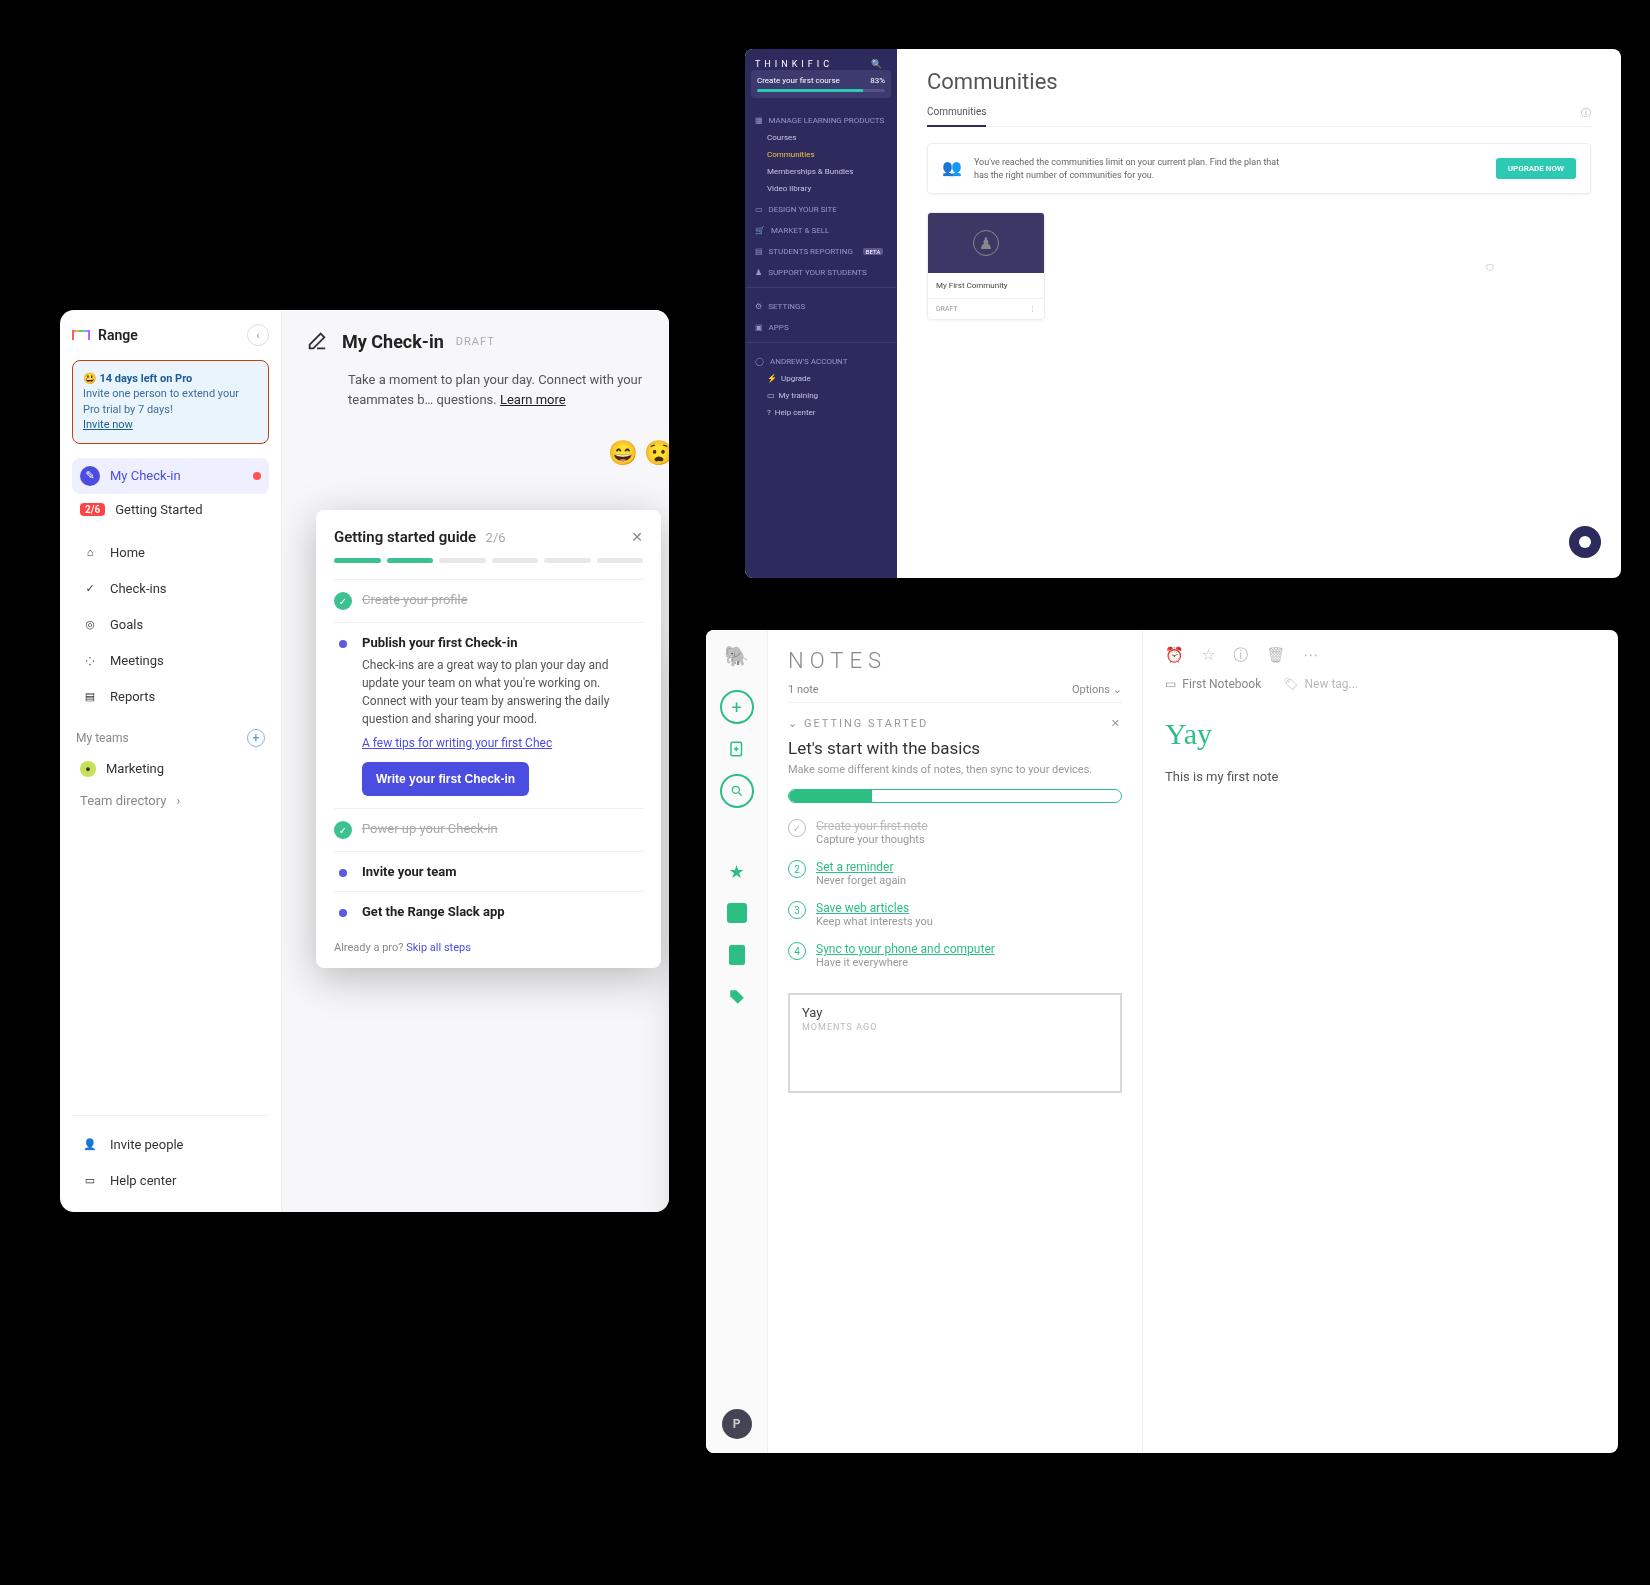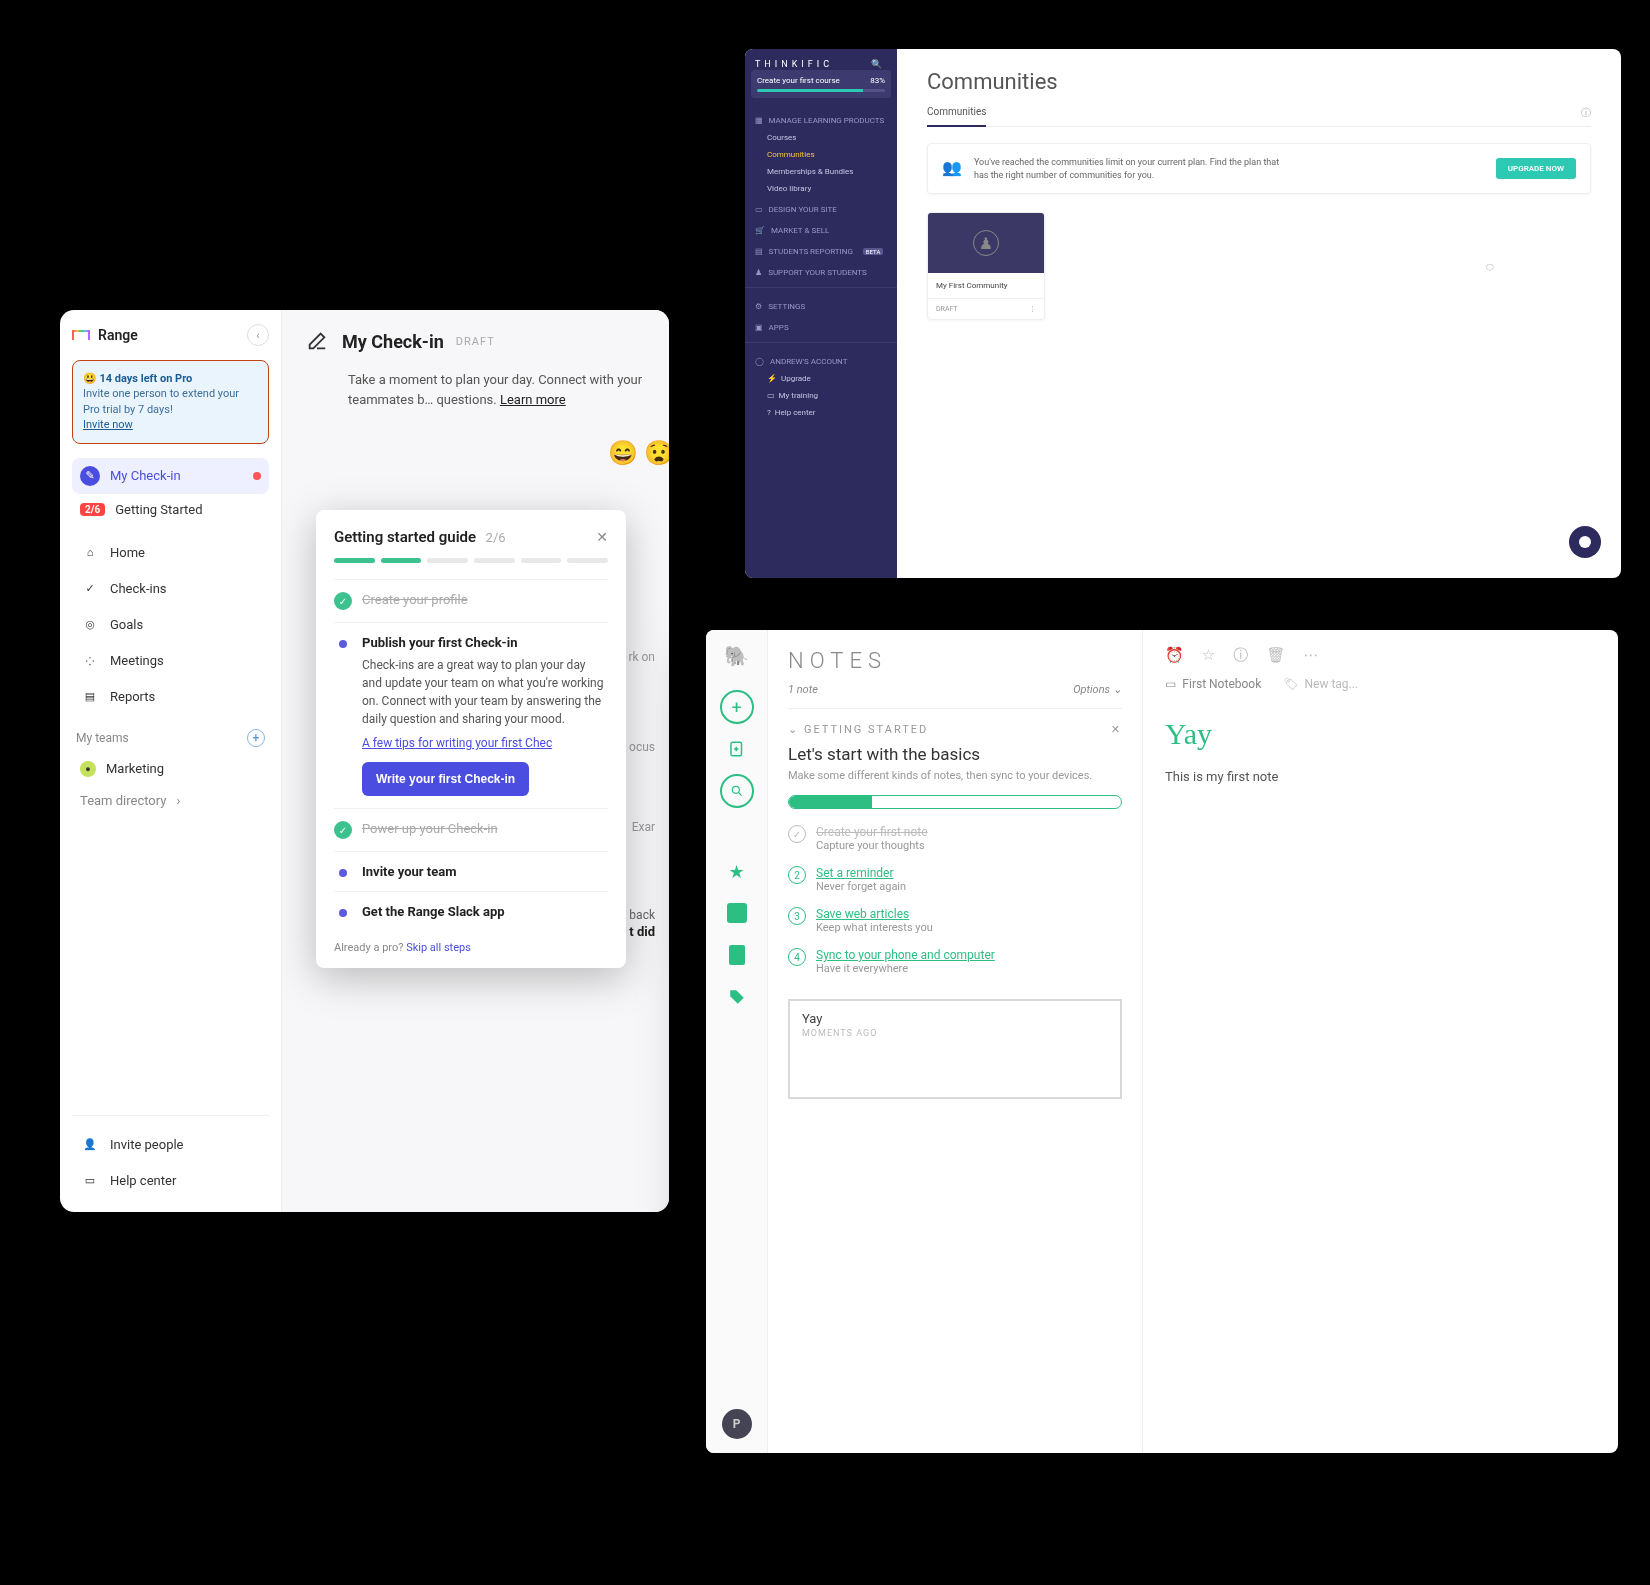--- a/index.html
+++ b/index.html
@@ -125,21 +125,21 @@
   .rg-h-title { font-size:18px; font-weight:700;}
   .rg-draft { font-size:11px; color:#aaa; letter-spacing:1px;}
   .rg-intro { font-size:13px; color:#555; line-height:1.5; padding-left:44px;}
   .rg-intro a { color:#222; text-decoration:underline;}
   .rg-emoji-row { display:flex; gap:6px; margin-top:30px; padding-left:44px;}
   .rg-emoji { font-size:24px;}
 
   
   .rg-popover {
     position:absolute; left: 34px; top: 200px;
-    width: 310px; background:#fff; border-radius:8px;
+    width: 345px; background:#fff; border-radius:8px;
     box-shadow: 0 10px 40px rgba(0,0,0,.25);
     padding: 18px 18px 14px;
     z-index:5;
   }
   .rg-pop-head { display:flex; justify-content:space-between; align-items:center; margin-bottom:12px;}
   .rg-pop-title { font-size:15px; font-weight:600;}
   .rg-pop-count { color:#aaa; font-size:13px; margin-left:6px;}
   .rg-close { color:#888; cursor:pointer; font-size:14px;}
   .rg-steps-bar { display:flex; gap:6px; margin-bottom:16px;}
   .rg-step-seg { height:5px; flex:1; border-radius:3px; background:#e8e8e8;}
@@ -179,21 +179,21 @@
   .ev-rail-star { color:#2dbe84; font-size:18px;}
   .ev-rail-fill { width:20px;height:20px;background:#2dbe84;border-radius:3px;}
   .ev-rail-spacer { flex:1;}
   .ev-avatar { width:30px;height:30px;border-radius:50%;background:#445;color:#ccc;display:flex;align-items:center;justify-content:center;font-size:12px;font-weight:700;}
 
   .ev-list {
     width:375px; border-right:1px solid #eee; padding:18px 20px;
     display:flex; flex-direction:column;
   }
   .ev-notes-title { font-size:22px; letter-spacing:6px; color:#888; font-weight:300; }
-  .ev-list-meta { display:flex; justify-content:space-between; font-size:11px; color:#888; margin:10px 0 12px;font-style:italic;}
+  .ev-list-meta { display:flex; justify-content:space-between; font-size:11px; color:#888; margin:10px 0 6px;}
   .ev-divider { height:1px; background:#eee; margin-bottom:14px;}
   .ev-gs-head { display:flex; justify-content:space-between; align-items:center; font-size:11px; letter-spacing:2px; color:#999;}
   .ev-gs-title { font-size:17px; color:#333; margin:8px 0 4px;}
   .ev-gs-sub { font-size:11px; color:#999; line-height:1.4; margin-bottom:12px;}
   .ev-progress { height:14px; border:1px solid #2dbe84; border-radius:8px; overflow:hidden; margin-bottom:16px;}
   .ev-progress > div { width:25%; height:100%; background:#2dbe84;}
   .ev-task { display:flex; gap:10px; margin-bottom:14px; font-size:12px;}
   .ev-task-num { width:18px;height:18px;border:1px solid #2dbe84;border-radius:50%;color:#2dbe84;display:flex;align-items:center;justify-content:center;font-size:10px;flex-shrink:0;}
   .ev-task-num.done { border-color:#bbb;color:#bbb;}
   .ev-task-title { text-decoration:underline; color:#2dbe84;}

